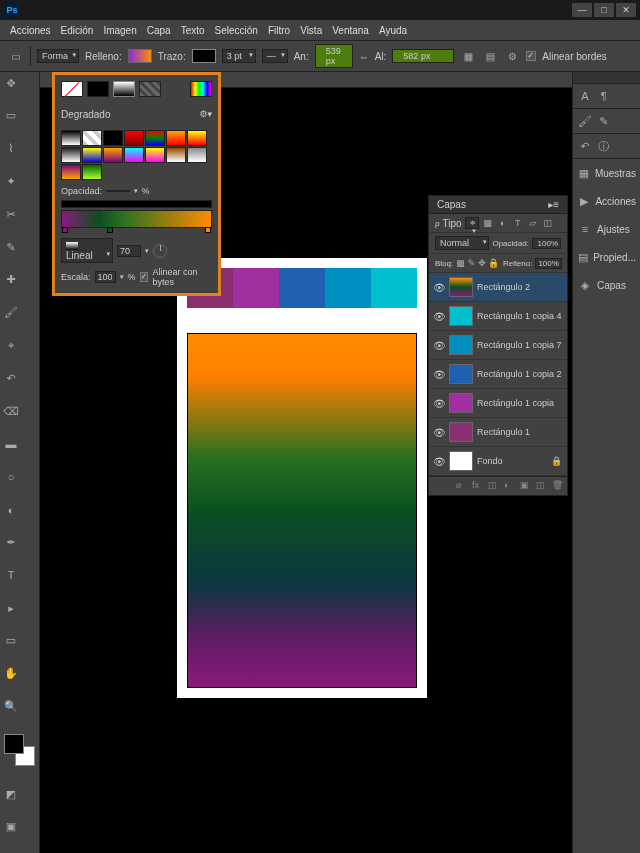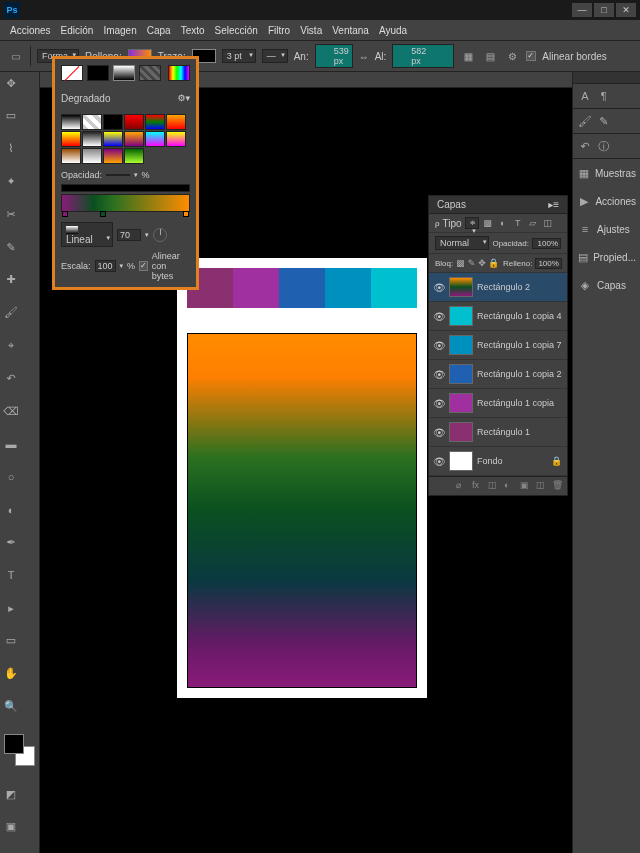--- a/index.html
+++ b/index.html
@@ -9,21 +9,21 @@
 .win-btns{display:flex;gap:2px}
 .win-btn{width:20px;height:14px;background:#444;display:flex;align-items:center;justify-content:center;font-size:9px;cursor:pointer}
 .menubar{height:20px;background:#424242;display:flex;align-items:center;gap:10px;padding:0 10px}
 .menu-item{color:#ddd;font-size:10px;cursor:pointer}
 .options-bar{height:32px;background:#424242;border-top:1px solid #222;border-bottom:1px solid #222;display:flex;align-items:center;gap:6px;padding:0 8px;font-size:9px}
 .opt-sel{background:#333;border:1px solid #222;padding:1px 8px 1px 4px;font-size:9px;position:relative}
 .opt-sel::after{content:"▾";position:absolute;right:2px;font-size:7px}
 .swatch{width:24px;height:14px;border:1px solid #666;cursor:pointer}
 .fill-sw{background:linear-gradient(90deg,#8a2be2,#ff8c00)}
 .stroke-sw{background:#000;border:1px solid #888}
-.opt-in{width:30px;background:#0f766e;border:1px solid #222;padding:1px 18px;font-size:9px}
+.opt-in{width:30px;background:#4d7c0f;border:1px solid #222;padding:1px 10px;font-size:9px}
 .opt-icon{width:16px;height:16px;display:flex;align-items:center;justify-content:center;cursor:pointer;color:#aaa}
 .chk{width:10px;height:10px;background:#555;border:1px solid #777}
 .chk.on::before{content:"✓";font-size:8px;color:#ddd;display:block;line-height:8px}
 .main{position:relative;height:781px;display:flex}
 .toolbar{width:40px;background:#424242;border-right:1px solid #222;display:flex;flex-wrap:wrap;padding:2px}
 .tool{width:18px;height:18px;display:flex;align-items:center;justify-content:center;cursor:pointer;font-size:11px;color:#aaa}
 .color-box{width:32px;height:32px;position:relative;margin:4px 2px}
 .fg{width:20px;height:20px;background:#000;border:1px solid #888;position:absolute;top:0;left:0}
 .bg{width:20px;height:20px;background:#fff;border:1px solid #888;position:absolute;bottom:0;right:0}
 .work{flex:1;position:relative;background:#222}
@@ -33,21 +33,21 @@
 .palette-strip{position:absolute;top:10px;left:10px;right:10px;height:40px;display:flex}
 .pal-c{flex:1}
 .grad-rect{position:absolute;top:75px;left:10px;right:10px;bottom:10px;border:1px solid #000;background:linear-gradient(to bottom,#ff8c00 0%,#ff7f00 12%,#2a7020 35%,#0a5020 50%,#0a3840 70%,#661a66 88%,#8a1a7a 100%)}
 .status{position:absolute;bottom:0;left:0;right:0;height:18px;background:#424242;font-size:9px;color:#aaa;padding:2px 6px;display:flex;gap:14px}
 .right-dock{width:68px;background:#424242;border-left:1px solid #222}
 .dock-tab{height:12px;background:#333;border-bottom:1px solid #222}
 .dock-group{border-bottom:1px solid #222;padding:4px}
 .dock-icn{width:16px;height:16px;display:inline-flex;align-items:center;justify-content:center;color:#aaa;font-size:11px}
 .dock-btn{display:flex;align-items:center;gap:4px;padding:6px 4px;cursor:pointer;font-size:9px}
 
-.grad-panel{position:absolute;left:52px;top:56px;width:147px;background:#414141;border:3px solid #e08020;z-index:10}
+.grad-panel{position:absolute;left:52px;top:72px;width:169px;background:#414141;border:3px solid #e08020;z-index:10}
 .gp-row{display:flex;align-items:center;gap:4px;padding:2px 6px}
 .fill-type{width:22px;height:16px;border:1px solid #222;cursor:pointer;display:flex;align-items:center;justify-content:center}
 .ft-none{background:#fff;position:relative}
 .ft-none::after{content:"";position:absolute;width:100%;height:1px;background:red;transform:rotate(-45deg)}
 .ft-solid{background:#000}
 .ft-grad{background:linear-gradient(#fff,#000);border:1px solid #888}
 .ft-pat{background:repeating-linear-gradient(45deg,#666 0 3px,#444 3px 6px)}
 .ft-pick{background:linear-gradient(90deg,red,yellow,lime,cyan,blue,magenta);margin-left:auto}
 .gp-title{padding:6px;font-size:9px;display:flex;justify-content:space-between}
 .presets{padding:4px 6px;display:flex;flex-wrap:wrap;gap:1px}

